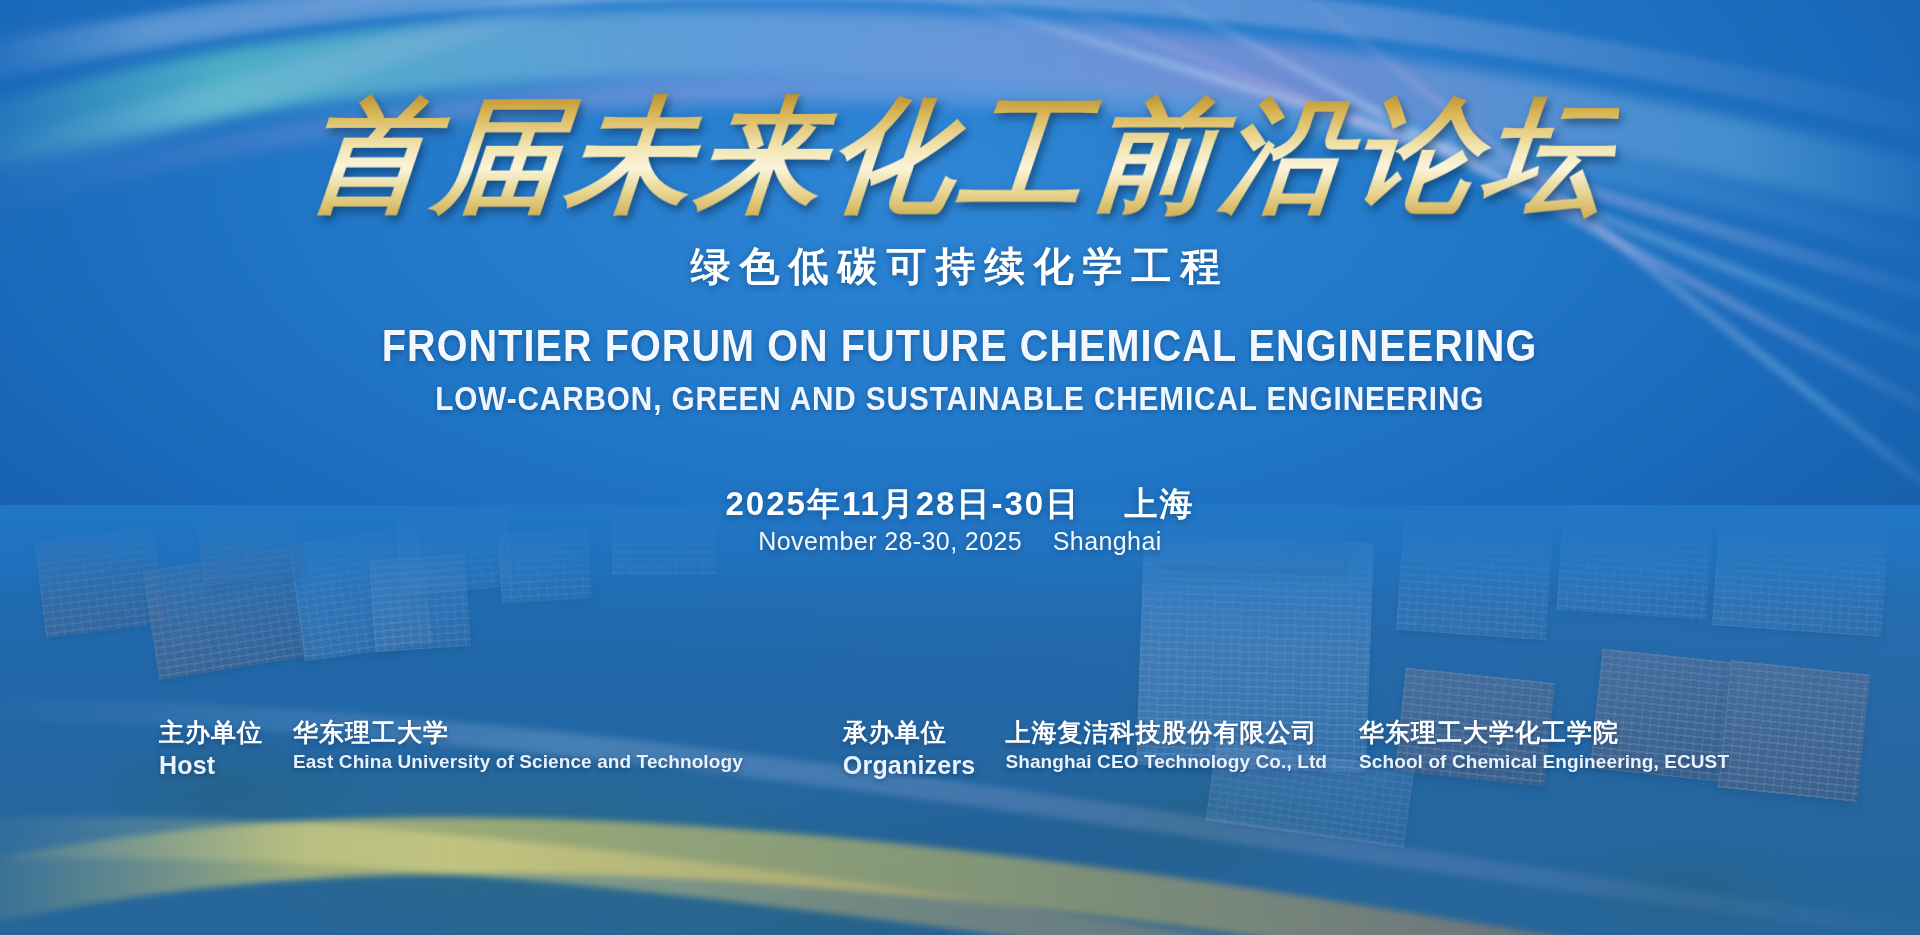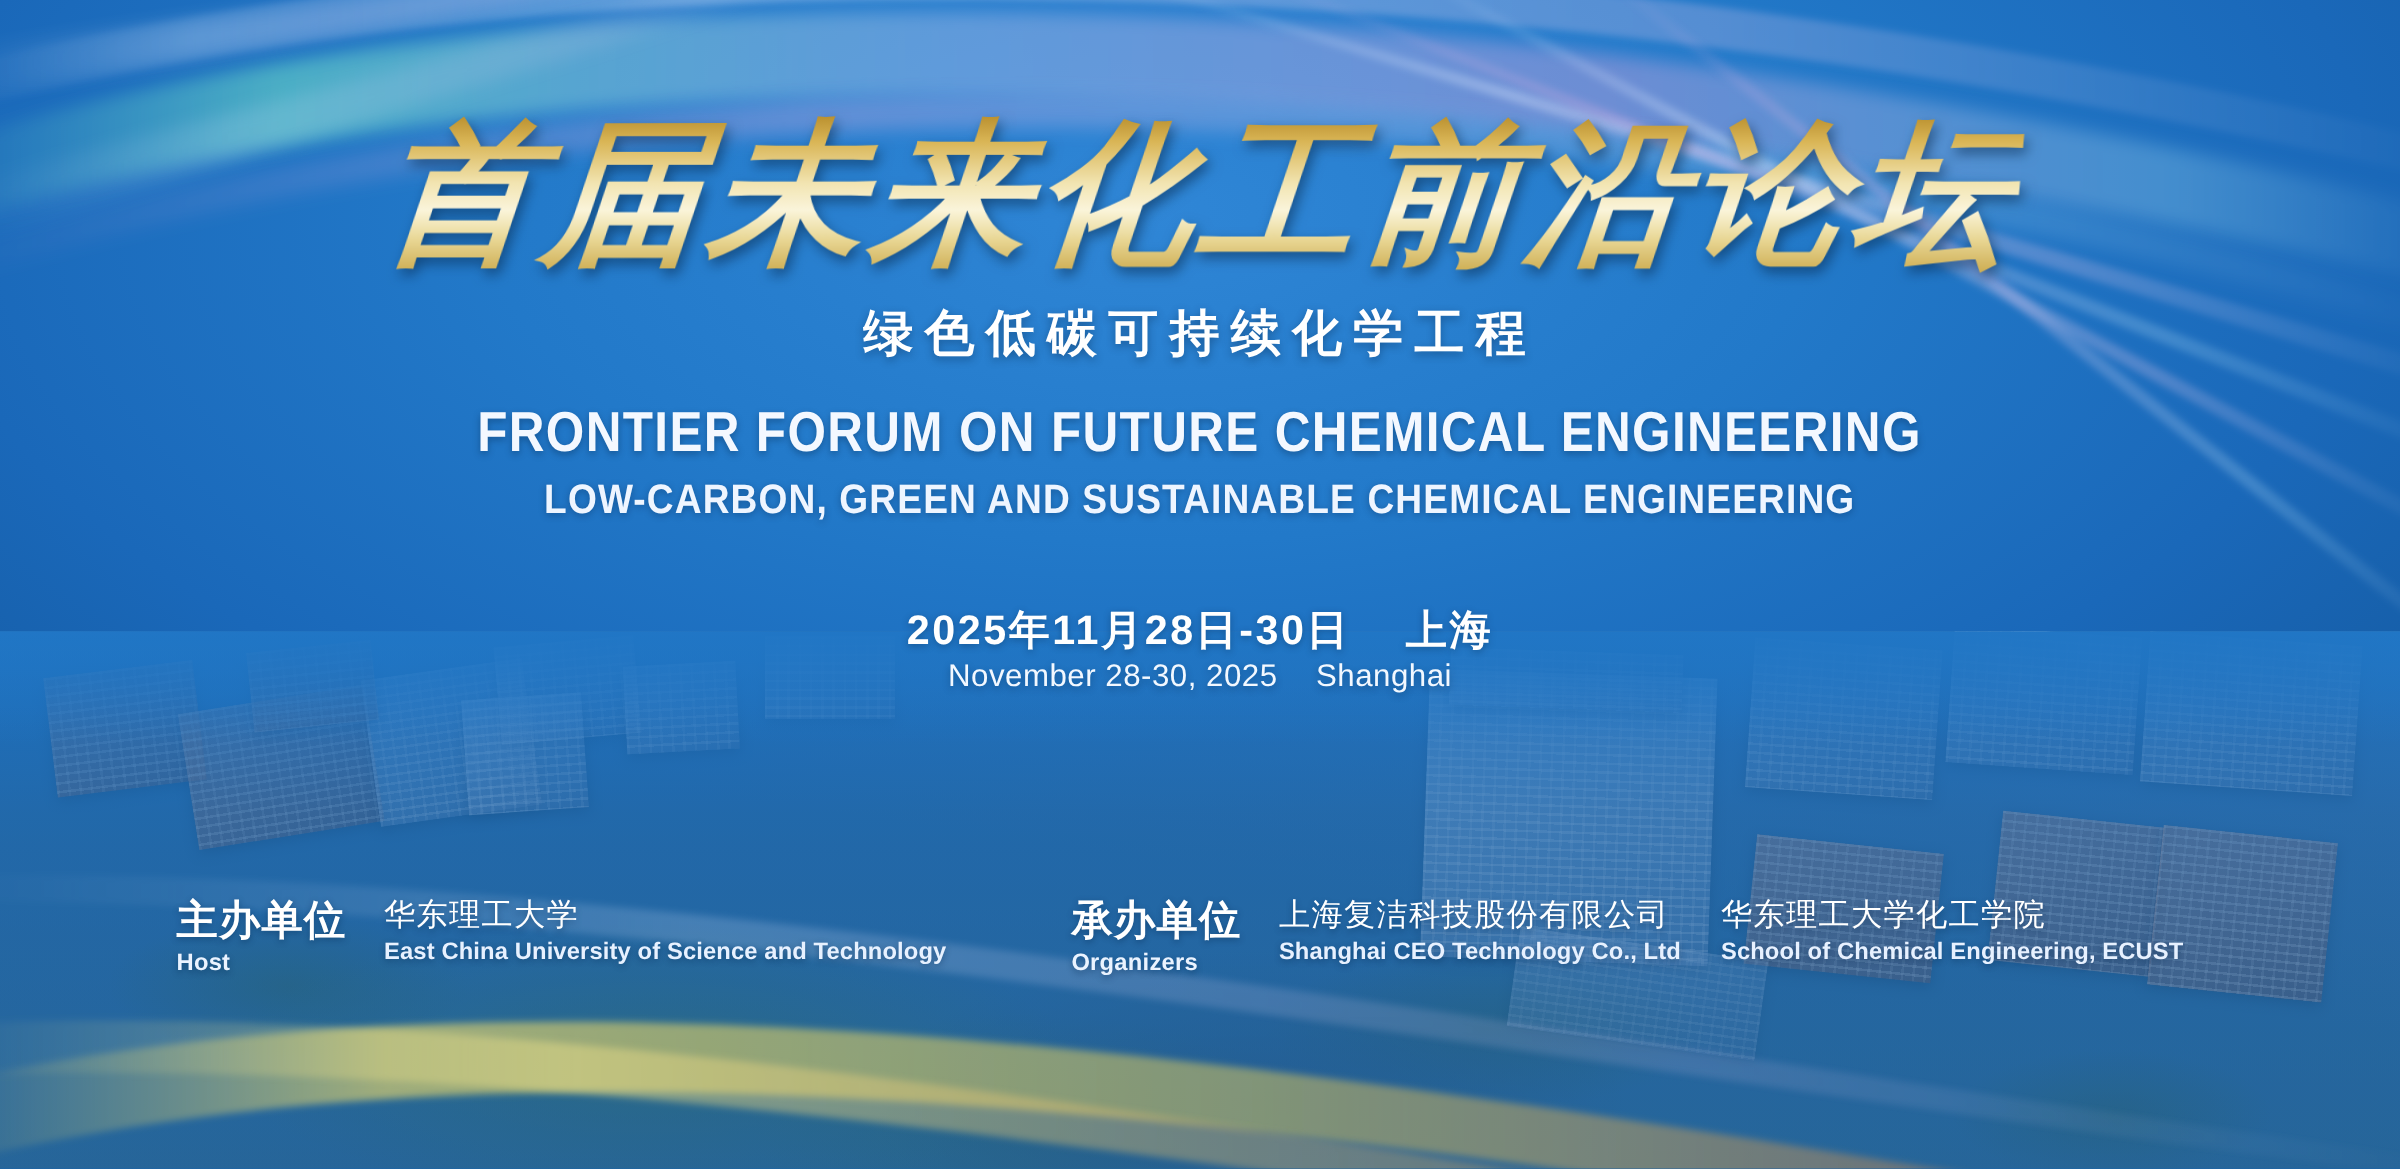--- a/index.html
+++ b/index.html
@@ -155,33 +155,33 @@
     position:absolute;
     left:0; right:0; top:718px;
     display:flex;
     justify-content:center;
     align-items:flex-start;
   }
   .credit-group { display:flex; align-items:flex-start; }
 
   .credit-label { width:auto; margin-right:30px; }
   .label-cn {
-    font-size:33px; font-weight:700; color:#ffffff; letter-spacing:1px;
+    font-size:25px; font-weight:700; color:#ffffff; letter-spacing:1px;
     white-space:nowrap; line-height:1.12;
     text-shadow:0 2px 5px rgba(6,40,78,.45);
   }
   .label-en {
     margin-top:6px;
-    font-size:19px; font-weight:600; color:#eaf3ff; letter-spacing:.2px;
+    font-size:25px; font-weight:600; color:#eaf3ff; letter-spacing:.2px;
     white-space:nowrap; line-height:1.1;
     text-shadow:0 2px 5px rgba(6,40,78,.45);
   }
   .credit-item { margin-right:32px; }
   .item-cn {
-    font-size:25px; font-weight:400; color:#ffffff; letter-spacing:1px;
+    font-size:25px; font-weight:700; color:#ffffff; letter-spacing:1px;
     white-space:nowrap; line-height:1.12;
     text-shadow:0 2px 5px rgba(6,40,78,.45);
   }
   .item-en {
     margin-top:6px;
     font-size:19px; font-weight:700; color:#e7f1ff; letter-spacing:.1px;
     white-space:nowrap; line-height:1.1;
     text-shadow:0 2px 5px rgba(6,40,78,.45);
   }
 

